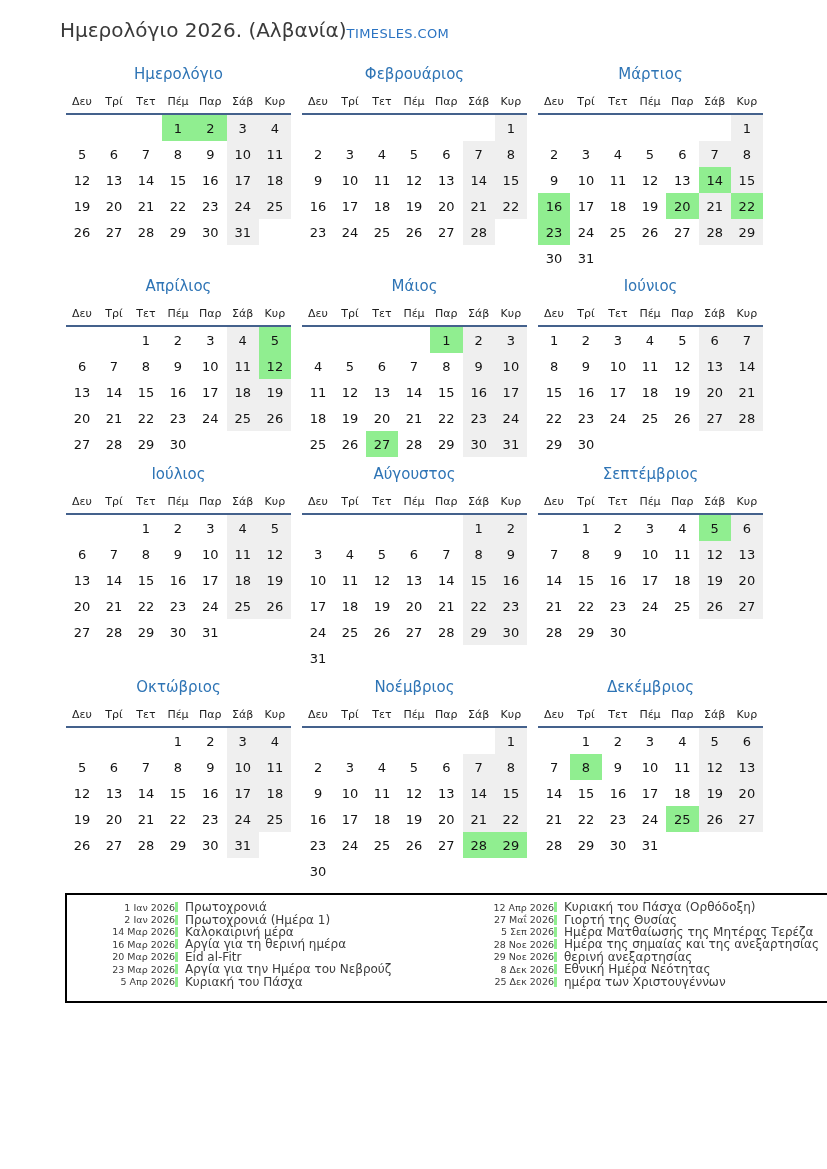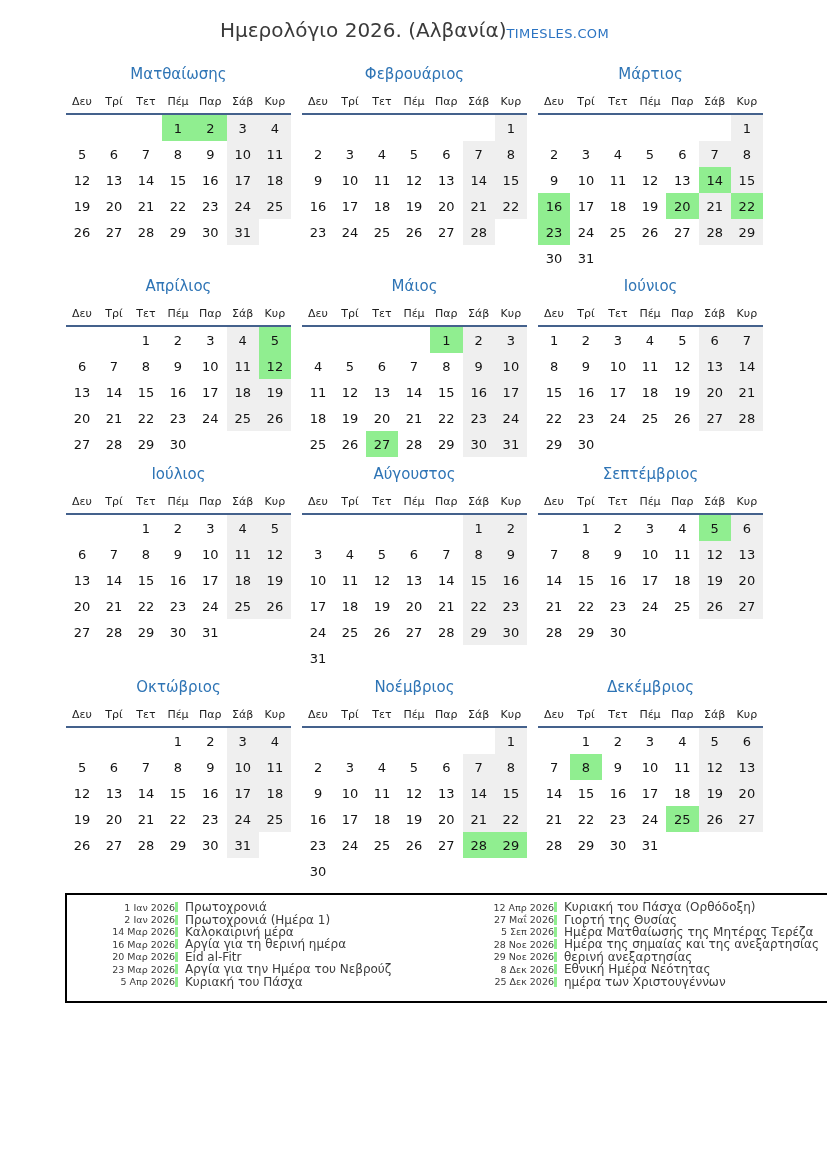--- a/index.html
+++ b/index.html
@@ -4,21 +4,21 @@
 <style>
   html,body { margin:0; padding:0; }
   body {
     width:827px; height:1169px;
     background:#ffffff;
     font-family:"DejaVu Sans","Liberation Sans",sans-serif;
     position:relative;
     overflow:hidden;
   }
   .header {
-    display:flex; justify-content:center; align-items:flex-start;
+    display:flex; justify-content:flex-start; align-items:flex-start;
     padding:18px 58px 0 60px;
   }
   .page-title { font-size:20px; color:#3a3a3a; }
   .site-link {
     font-size:13px; color:var(--link-blue,#2a73c2);
     text-decoration:none; letter-spacing:0.4px; margin-top:8px;
     font-weight:500;
   }
   .months-grid {
     display:grid;
@@ -67,21 +67,21 @@
 </head>
 <body>
 
 <div class="header">
   <div class="page-title">Ημερολόγιο 2026. (Αλβανία)</div>
   <a class="site-link" href="#">TIMESLES.COM</a>
 </div>
 
 <div class="months-grid">
     <div class="month">
-      <div class="month-title">Ματθαίωσης</div>
+      <div class="month-title">Ημερολόγιο</div>
       <table class="month-table">
         <thead>
           <tr>
             <th>Δευ</th>
             <th>Τρί</th>
             <th>Τετ</th>
             <th>Πέμ</th>
             <th>Παρ</th>
             <th>Σάβ</th>
             <th>Κυρ</th>

